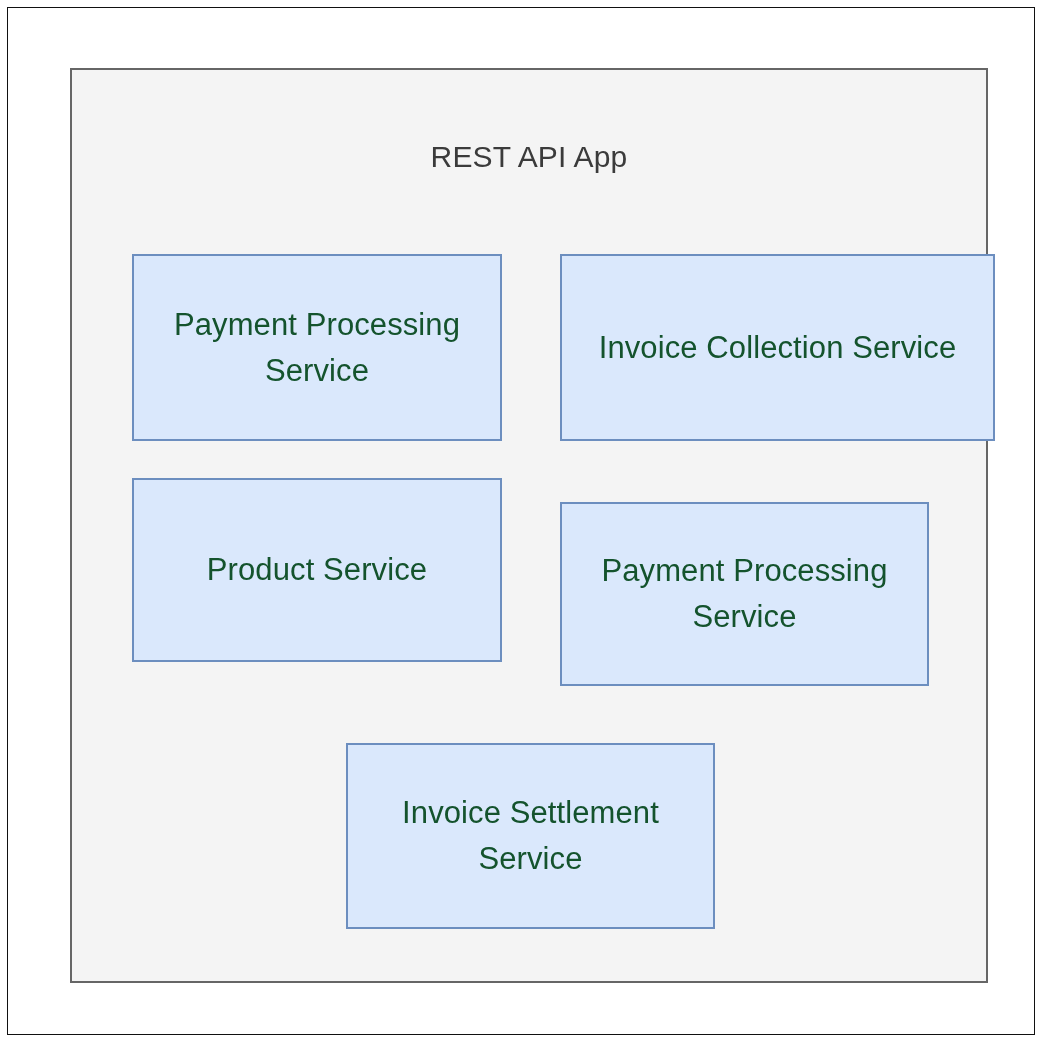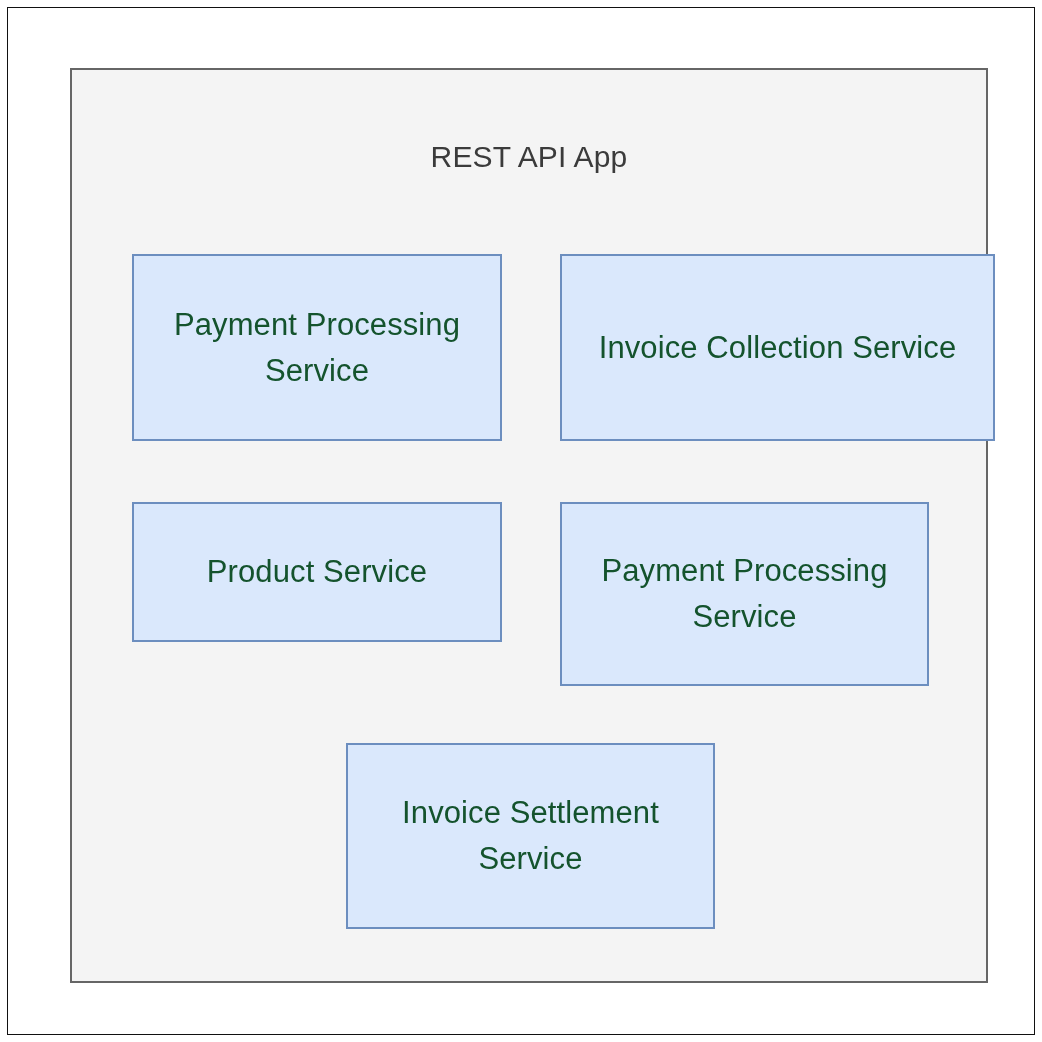--- a/index.html
+++ b/index.html
@@ -69,21 +69,21 @@
     font-size: 31px;
     line-height: 46px;
     color: #14532d;
     padding: 0 10px;
     letter-spacing: 0.1px;
   }
   
   #box-payment-processing { left: 60px;  top: 184px; width: 370px; height: 187px; }
   #box-invoice-collection { left: 488px; top: 184px; width: 435px; height: 187px; }
   
-  #box-product            { left: 60px;  top: 432px; width: 370px; height: 140px; }
+  #box-product            { left: 60px;  top: 408px; width: 370px; height: 184px; }
   #box-payment-clearance  { left: 488px; top: 432px; width: 369px; height: 184px; }
   
   #box-invoice-settlement { left: 274px; top: 673px; width: 369px; height: 186px; }
 </style>
 </head>
 <body>
 
 <div id="canvas">
   <div id="outer-frame">
 

